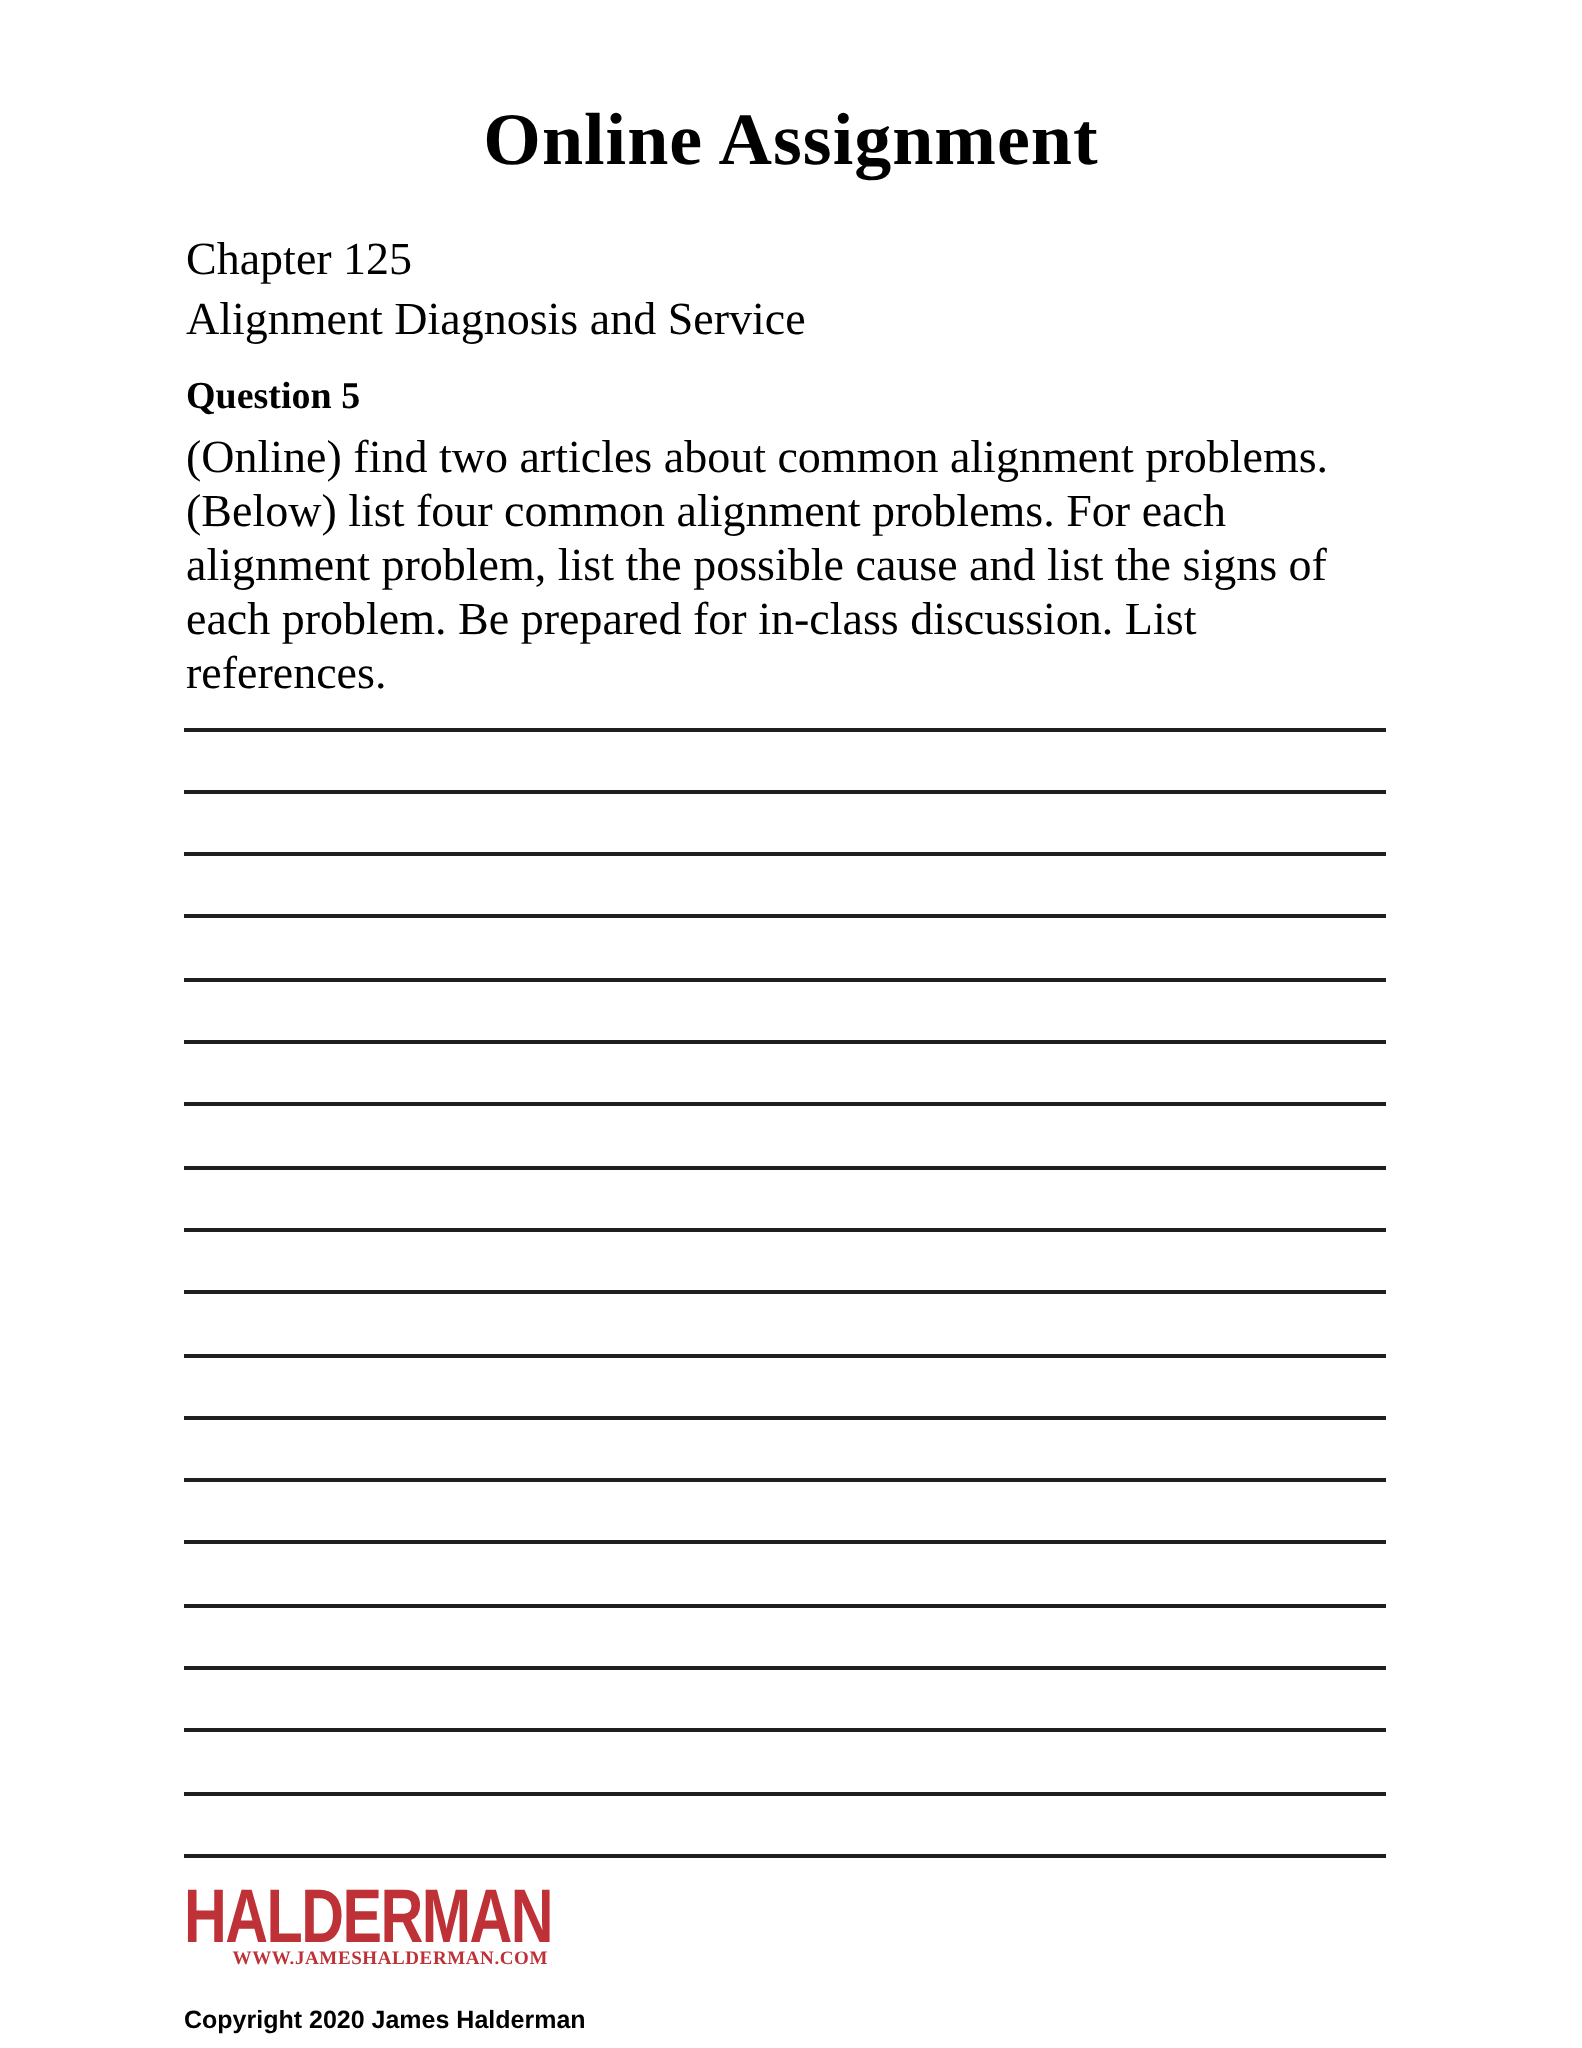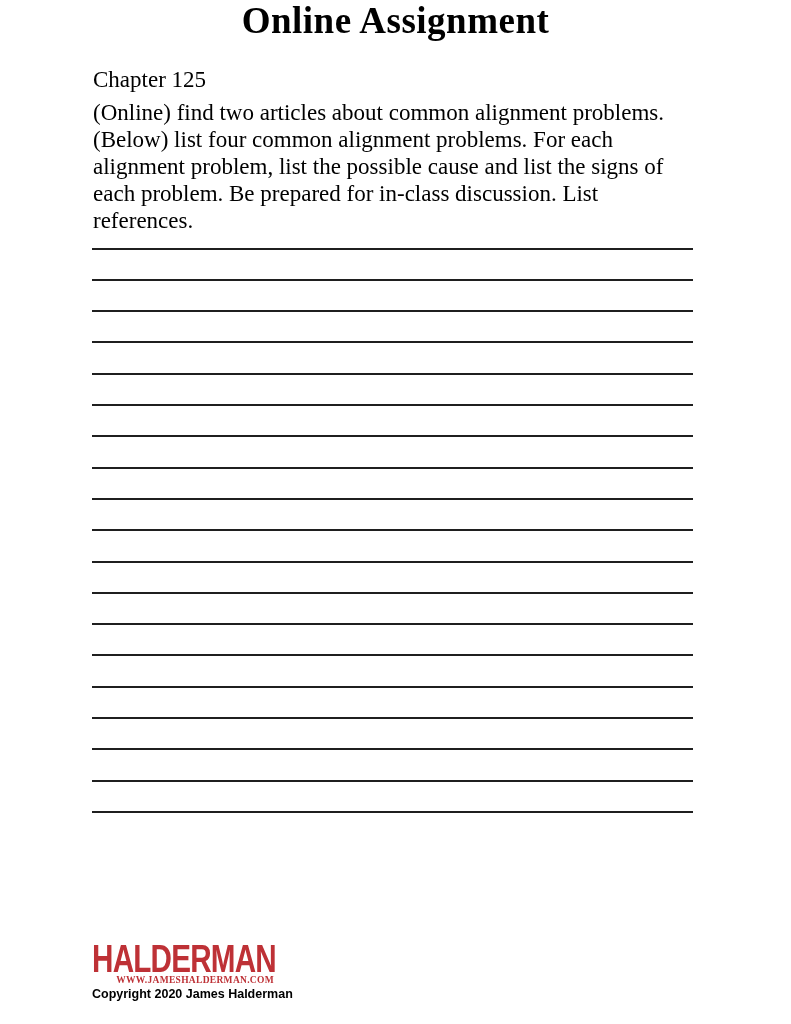--- a/index.html
+++ b/index.html
@@ -15,20 +15,21 @@
     overflow: hidden;
   }
   .page {
     position: relative;
     width: 791px;
     height: 1024px;
     background: #ffffff;
   }
   .doc-title {
     margin: 0;
+    padding-top: 50px;
     text-align: center;
     font-size: 37px;
     font-weight: bold;
     line-height: 1.15;
     letter-spacing: 0.5px;
   }
   .chapter-block {
     margin: 22px 0 0 93px;
     font-weight: normal;
     font-size: 23px;
@@ -79,35 +80,37 @@
     letter-spacing: 0.3px;
     margin-top: -2px;
     white-space: nowrap;
   }
   .copyright {
     font-family: "Liberation Sans", sans-serif;
     font-weight: 700;
     font-size: 12.5px;
     line-height: 15px;
     color: #000000;
-    margin-top: 1px;
+    margin-top: 17px;
     white-space: nowrap;
   }
 </style>
 </head>
 <body>
 
 <div class="page">
 
   <h1 class="doc-title">Online Assignment</h1>
 
   <div class="chapter-block">
     <div>Chapter 125</div>
+    <div>Alignment Diagnosis and Service</div>
   </div>
 
+  <div class="question-label">Question 5</div>
 
   <p class="question-text">(Online) find two articles about common alignment problems. (Below) list four common alignment problems. For each alignment problem, list the possible cause and list the signs of each problem. Be prepared for in-class discussion. List references.</p>
 
   <div class="answer-lines" id="answer-lines">
       <div class="answer-line"></div>
       <div class="answer-line"></div>
       <div class="answer-line"></div>
       <div class="answer-line"></div>
       <div class="answer-line"></div>
       <div class="answer-line"></div>

